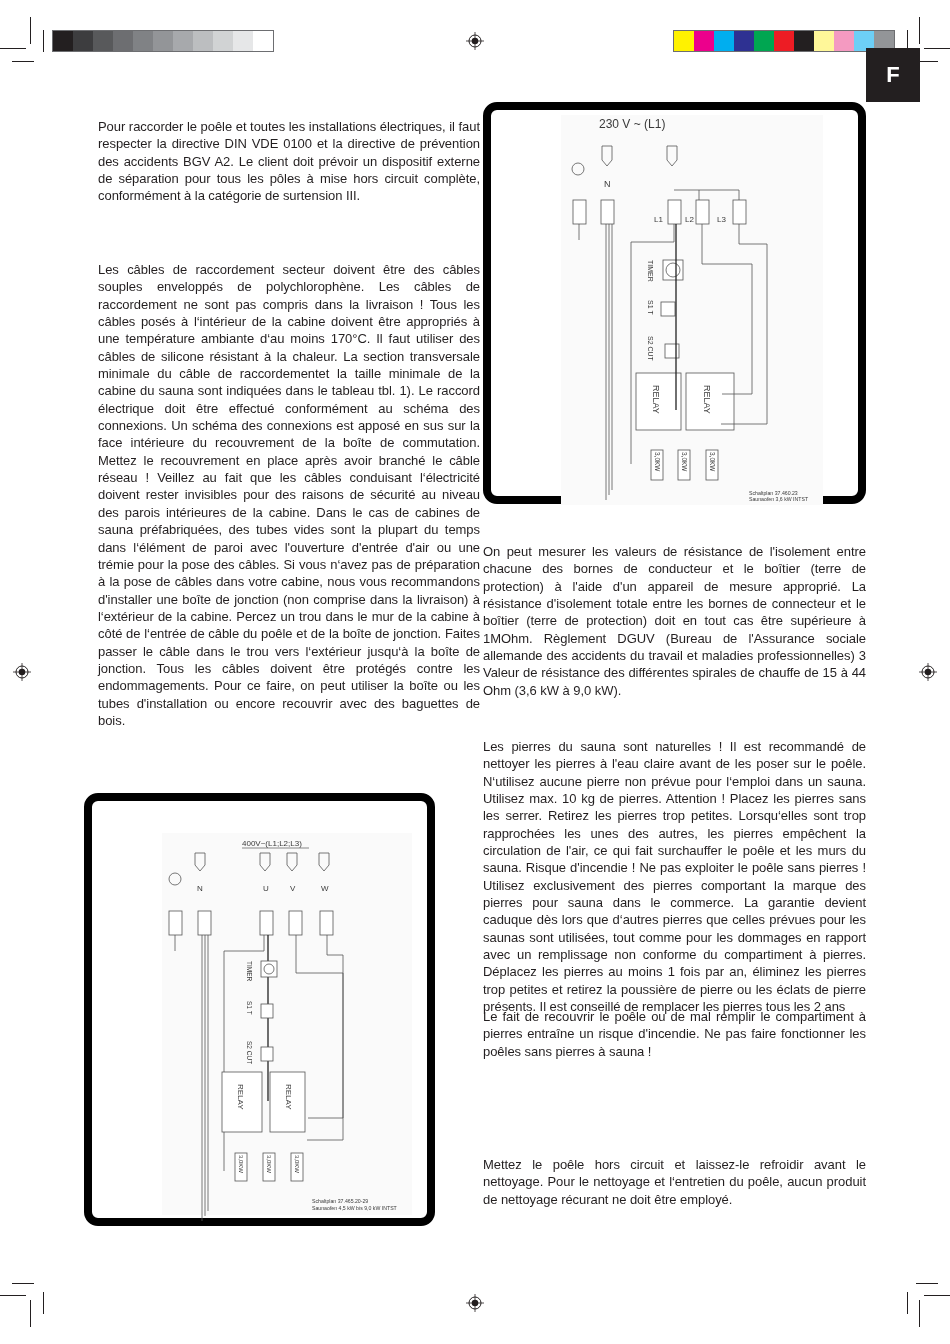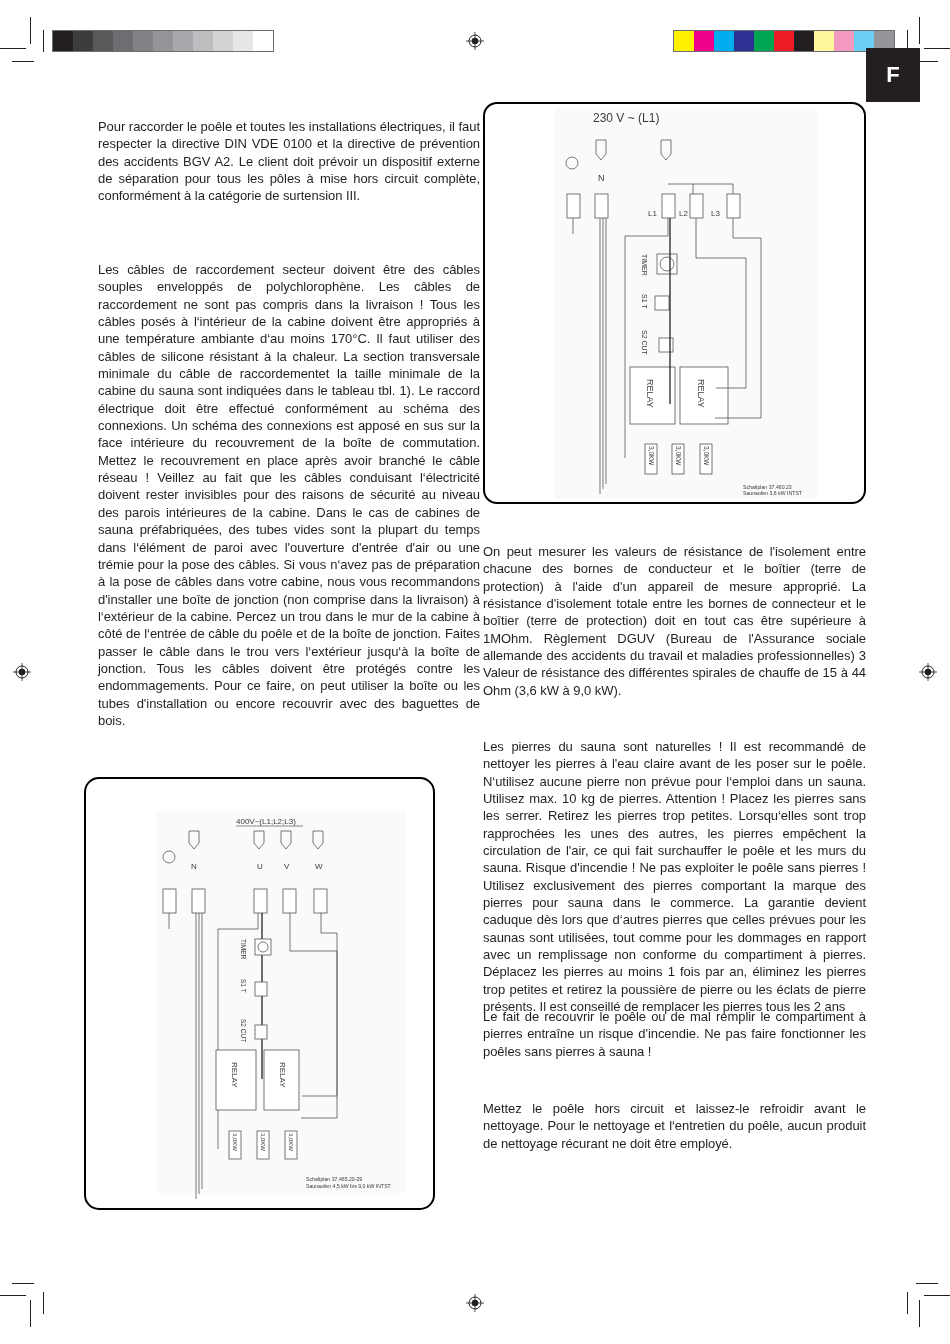--- a/index.html
+++ b/index.html
@@ -18,21 +18,21 @@
 
   
   .lang-tab { position: absolute; left: 866px; top: 48px; width: 54px; height: 54px; background: #231f20; color: #fff; font-weight: bold; font-size: 22px; display: flex; align-items: center; justify-content: center; }
 
   
   .para { position: absolute; font-size: 13px; line-height: 17.35px; text-align: justify; color: #231f20; letter-spacing: -0.05px; }
   .para.left { left: 98px; width: 382px; }
   .para.right { left: 483px; width: 383px; }
 
   
-  .frame { position: absolute; border: 2px solid #000000; border-radius: 14px; background: #fff; }
+  .frame { position: absolute; border: 8px solid #000000; border-radius: 14px; background: #fff; }
   .frame svg { position: absolute; left: 0; top: 0; }
   .diagram-text { font-family: "Liberation Sans", sans-serif; fill: #3a3a3a; }
 </style>
 </head>
 <body>
 
 <div>
   <div class="crop" style="left:0;top:48px;width:26px;height:1px;"></div>
   <div class="crop" style="left:30px;top:17px;width:1px;height:27px;"></div>
   <div class="crop" style="left:12px;top:61px;width:22px;height:1px;"></div>
@@ -106,21 +106,21 @@
   <line x1="9" y1="0" x2="9" y2="18" stroke="#231f20" stroke-width="0.8"></line>
 </svg>
 
 <div class="lang-tab">
     <span>F</span>
   </div>
 
 <p class="para left" style="top:118px;">Pour raccorder le poêle et toutes les installations électriques, il faut respecter la directive DIN VDE 0100 et la directive de prévention des accidents BGV A2. Le client doit prévoir un dispositif externe de séparation pour tous les pôles à mise hors circuit complète, conformément à la catégorie de surtension III.</p>
 <p class="para left" style="top:261px;">Les câbles de raccordement secteur doivent être des câbles souples enveloppés de polychlorophène. Les câbles de raccordement ne sont pas compris dans la livraison ! Tous les câbles posés à l‘intérieur de la cabine doivent être appropriés à une température ambiante d‘au moins 170°C. Il faut utiliser des câbles de silicone résistant à la chaleur. La section transversale minimale du câble de raccordementet la taille minimale de la cabine du sauna sont indiquées dans le tableau tbl. 1). Le raccord électrique doit être effectué conformément au schéma des connexions. Un schéma des connexions est apposé en sus sur la face intérieure du recouvrement de la boîte de commutation. Mettez le recouvrement en place après avoir branché le câble réseau ! Veillez au fait que les câbles conduisant l‘électricité doivent rester invisibles pour des raisons de sécurité au niveau des parois intérieures de la cabine. Dans le cas de cabines de sauna préfabriquées, des tubes vides sont la plupart du temps dans l‘élément de paroi avec l'ouverture d'entrée d'air ou une trémie pour la pose des câbles. Si vous n‘avez pas de préparation à la pose de câbles dans votre cabine, nous vous recommandons d'installer une boîte de jonction (non comprise dans la livraison) à l‘extérieur de la cabine. Percez un trou dans le mur de la cabine à côté de l‘entrée de câble du poêle et de la boîte de jonction. Faites passer le câble dans le trou vers l‘extérieur jusqu‘à la boîte de jonction. Tous les câbles doivent être protégés contre les endommagements. Pour ce faire, on peut utiliser la boîte ou les tubes d'installation ou encore recouvrir avec des baguettes de bois.</p>
 
-<div class="frame" style="left:84px;top:777px;width:351px;height:433px;border-radius:15px;">
+<div class="frame" style="left:84px;top:793px;width:351px;height:433px;">
   <svg width="383" height="433" viewBox="0 0 383 433">
     <rect x="70" y="32" width="250" height="382" fill="#fafafa"></rect>
     <text x="150" y="45" font-size="8" class="diagram-text">400V~(L1;L2;L3)</text>
     <line x1="150" y1="47" x2="217" y2="47" stroke="#555" stroke-width="0.7"></line>
 
     <g stroke="#555" fill="none" stroke-width="0.8">
       <path d="M103 52 h10 v12 l-5 6 l-5 -6 z"></path>
       <path d="M168 52 h10 v12 l-5 6 l-5 -6 z"></path>
       <path d="M195 52 h10 v12 l-5 6 l-5 -6 z"></path>
       <path d="M227 52 h10 v12 l-5 6 l-5 -6 z"></path>
@@ -223,13 +223,13 @@
     <text transform="translate(191,342) rotate(90)" font-size="6.5" class="diagram-text">3,0KW</text>
     <text transform="translate(219,342) rotate(90)" font-size="6.5" class="diagram-text">3,0KW</text>
     <text x="258" y="385" font-size="5.2" class="diagram-text">Schaltplan 37.460.23</text>
     <text x="258" y="391" font-size="5.2" class="diagram-text">Saunaofen 3,6 kW INTST</text>
   </svg>
 </div>
 
 <p class="para right" style="top:543px;">On peut mesurer les valeurs de résistance de l'isolement entre chacune des bornes de conducteur et le boîtier (terre de protection) à l'aide d'un appareil de mesure approprié. La résistance d'isolement totale entre les bornes de connecteur et le boîtier (terre de protection) doit en tout cas être supérieure à 1MOhm. Règlement DGUV (Bureau de l'Assurance sociale allemande des accidents du travail et maladies professionnelles) 3 Valeur de résistance des différentes spirales de chauffe de 15 à 44 Ohm (3,6 kW à 9,0 kW).</p>
 <p class="para right" style="top:738px;">Les pierres du sauna sont naturelles ! Il est recommandé de nettoyer les pierres à l'eau claire avant de les poser sur le poêle. N‘utilisez aucune pierre non prévue pour l‘emploi dans un sauna. Utilisez max. 10 kg de pierres. Attention ! Placez les pierres sans les serrer. Retirez les pierres trop petites. Lorsqu‘elles sont trop rapprochées les unes des autres, les pierres empêchent la circulation de l'air, ce qui fait surchauffer le poêle et les murs du sauna. Risque d'incendie ! Ne pas exploiter le poêle sans pierres ! Utilisez exclusivement des pierres comportant la marque des pierres pour sauna dans le commerce. La garantie devient caduque dès lors que d‘autres pierres que celles prévues pour les saunas sont utilisées, tout comme pour les dommages en rapport avec un remplissage non conforme du compartiment à pierres. Déplacez les pierres au moins 1 fois par an, éliminez les pierres trop petites et retirez la poussière de pierre ou les éclats de pierre présents. Il est conseillé de remplacer les pierres tous les 2 ans</p>
 <p class="para right" style="top:1008px;">Le fait de recouvrir le poêle ou de mal remplir le compartiment à pierres entraîne un risque d'incendie. Ne pas faire fonctionner les poêles sans pierres à sauna !</p>
-<p class="para right" style="top:1100px;">Mettez le poêle hors circuit et laissez-le refroidir avant le nettoyage. Pour le nettoyage et l‘entretien du poêle, aucun produit de nettoyage récurant ne doit être employé.</p>
+<p class="para right" style="top:1156px;">Mettez le poêle hors circuit et laissez-le refroidir avant le nettoyage. Pour le nettoyage et l‘entretien du poêle, aucun produit de nettoyage récurant ne doit être employé.</p>
 
 </body></html>

